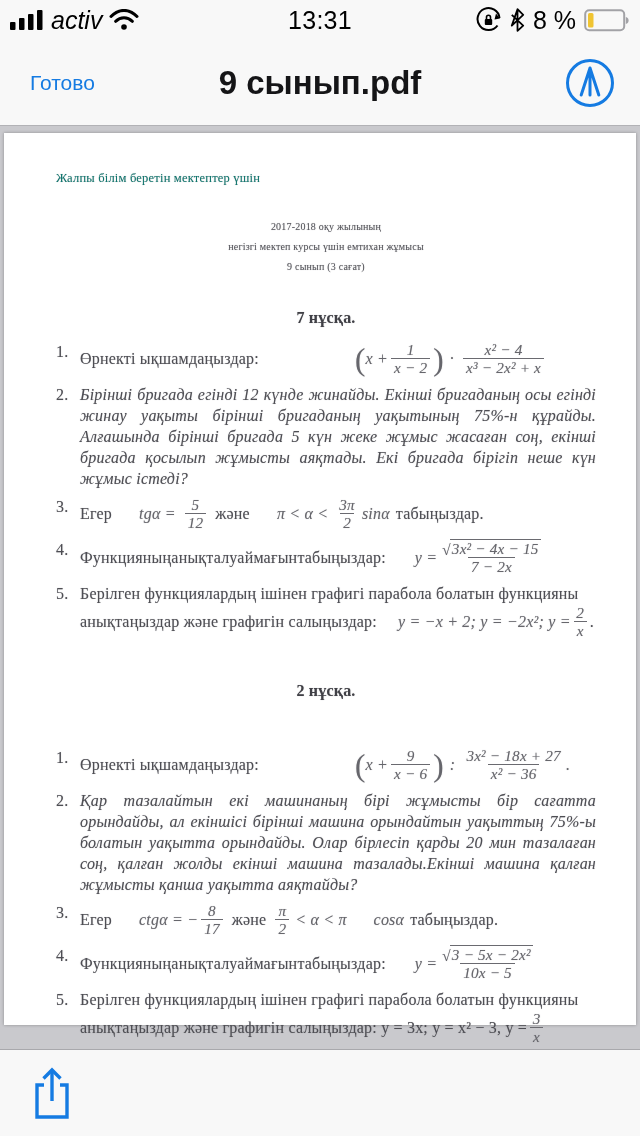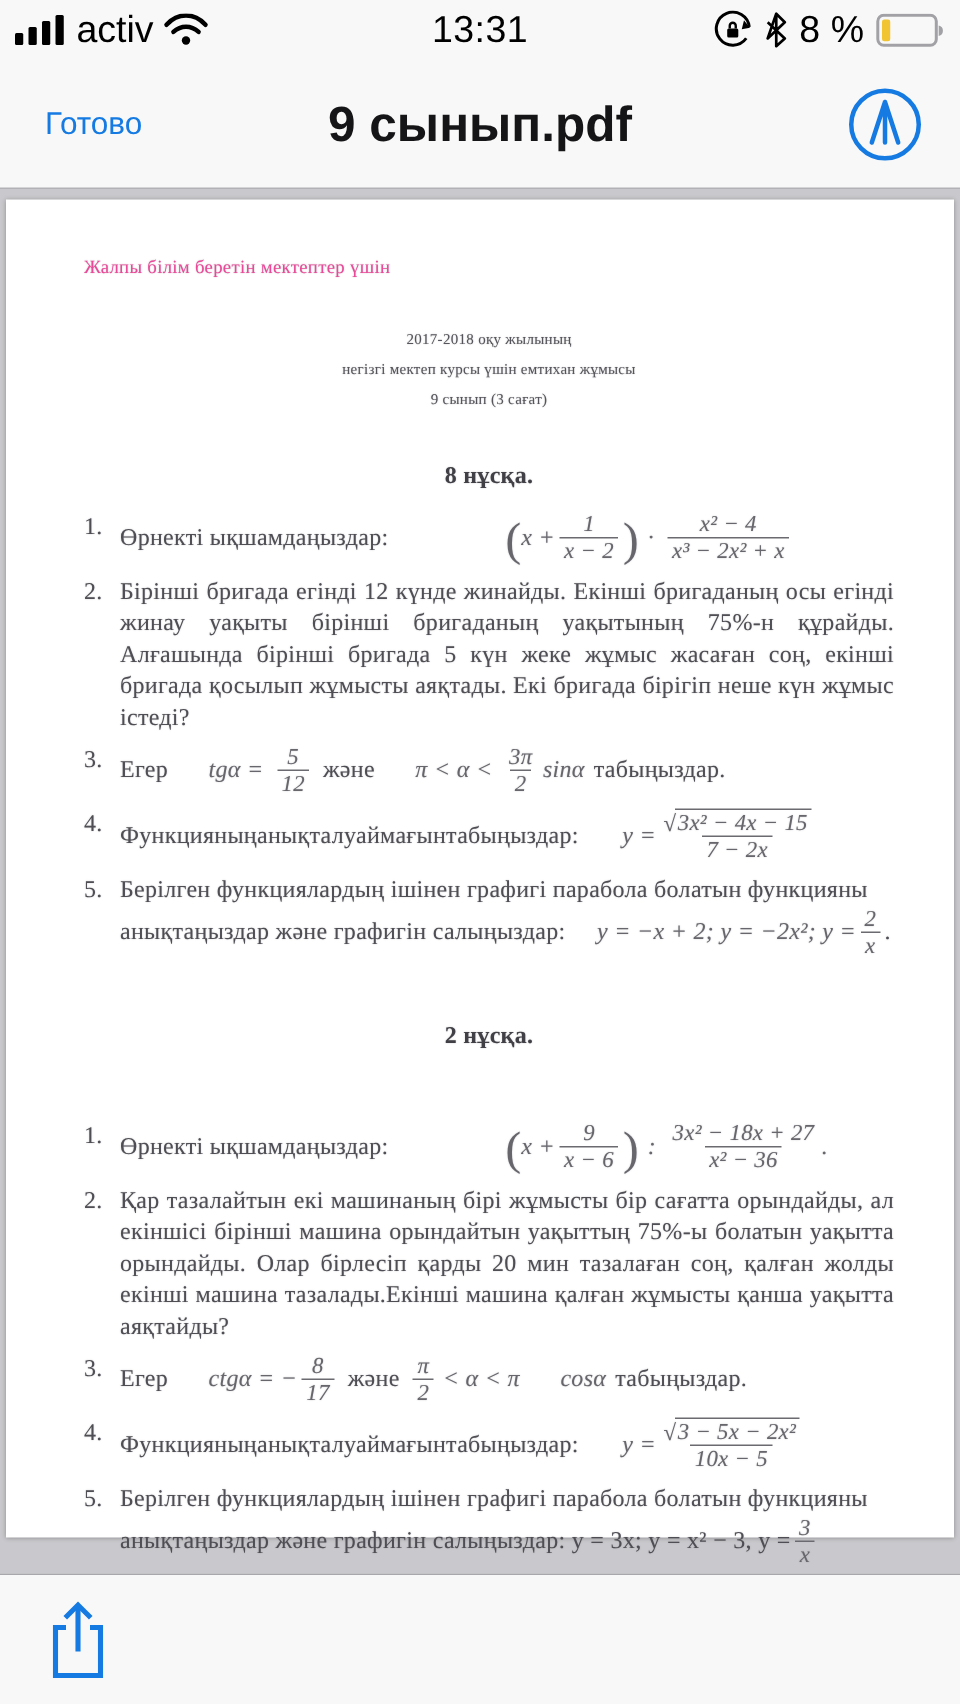--- a/index.html
+++ b/index.html
@@ -8,21 +8,21 @@
     background:#c9c9cd;
     font-family:"Liberation Sans","DejaVu Sans",sans-serif;
     -webkit-font-smoothing:antialiased;
   }
   
   .chrome{background:#f8f8f8;}
   .status-bar{
     height:40px;display:flex;align-items:center;
     padding:0 10px;box-sizing:border-box;color:#000;
   }
-  .sb-left{display:flex;align-items:center;gap:7px;flex:1;}
+  .sb-left{display:flex;align-items:center;gap:7px;flex:1;font-style:italic;}
   .sb-center{flex:0 0 auto;font-size:25px;letter-spacing:.3px;}
   .sb-right{display:flex;align-items:center;gap:8px;flex:1;justify-content:flex-end;}
   .carrier{font-size:25px;}
   .pct{font-size:25px;}
   .nav-bar{
     height:86px;display:flex;align-items:center;
     padding:0 24px 0 30px;box-sizing:border-box;
     border-bottom:1px solid #b2b2b6;position:relative;
   }
   .done-btn{
@@ -43,31 +43,31 @@
   .page{
     margin:7px 4px 0 4px;height:892px;background:#ffffff;
     box-shadow:0 0 3px rgba(0,0,0,.3);
     box-sizing:border-box;
     padding:35px 40px 0 52px;
     font-family:"Liberation Serif","DejaVu Serif",serif;
     color:#4e4e54;font-size:16px;line-height:21px;
     letter-spacing:.2px;
     text-shadow:0 0 1px rgba(110,110,115,.45);
   }
-  .doc-note{font-size:12.5px;color:#ec4899;font-family:Liberation Serif, serif;}
+  .doc-note{font-size:12.5px;color:#0f766e;font-family:Liberation Serif, serif;}
   .doc-title{text-align:center;margin-top:28px;color:#55555b;font-size:10px;line-height:20px;}
   .variant-head{text-align:center;font-weight:bold;color:#404046;font-size:16px;}
   .vh1{margin-top:30px;}
   .vh2{margin-top:40px;}
   .plist1{margin-top:13px;}
   .plist2{margin-top:46px;}
   .prob{display:flex;margin-bottom:7px;}
   .pnum{flex:0 0 24px;}
-  .pbody{flex:1;}
-  .ptext{text-align:justify;}
+  .pbody{flex:1;gap:18px;}
+  .ptext{text-align:justify;font-style:italic;}
   .formula-row{display:flex;align-items:center;}
   .math{font-style:italic;color:#66666c;margin-left:21px;}
   .frac{
     display:inline-flex;flex-direction:column;align-items:center;
     vertical-align:middle;line-height:1.15;font-size:.95em;margin:0 3px;
   }
   .frac .fn{padding:0 2px;display:inline-flex;align-items:flex-end;}
   .frac .fd{border-top:1px solid #6a6a70;padding:0 3px;}
   .rad{border-top:1px solid #6a6a70;padding:0 2px;}
   .sqrtg{margin-right:-1px;line-height:1;}
@@ -151,21 +151,21 @@
     <div class="page">
 
       <div class="doc-note">Жалпы білім беретін мектептер үшін</div>
 
       <div class="doc-title">
         <div>2017-2018 оқу жылының</div>
         <div>негізгі мектеп курсы үшін емтихан жұмысы</div>
         <div>9 сынып (3 сағат)</div>
       </div>
 
-      <div class="variant-head vh1">8 нұсқа.</div>
+      <div class="variant-head vh1">7 нұсқа.</div>
 
       <div class="plist1">
 
         <div class="prob">
           <span class="pnum">1.</span>
           <div class="pbody formula-row">
             <span>Өрнекті ықшамдаңыздар:</span>
             <span class="math inline-f f-indent">
               <span class="paren">(</span>
               <span>x +</span>

